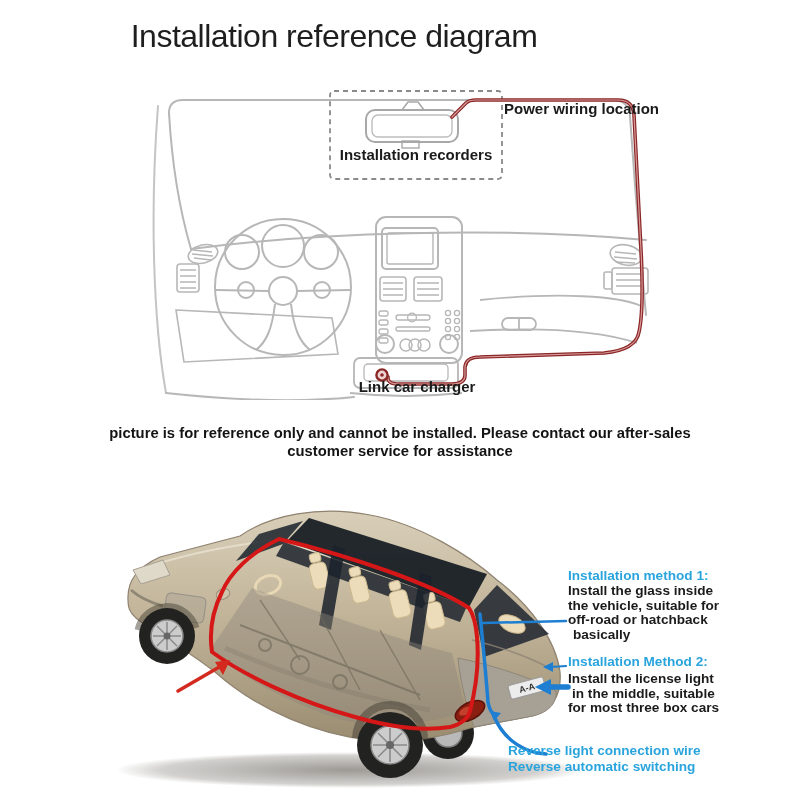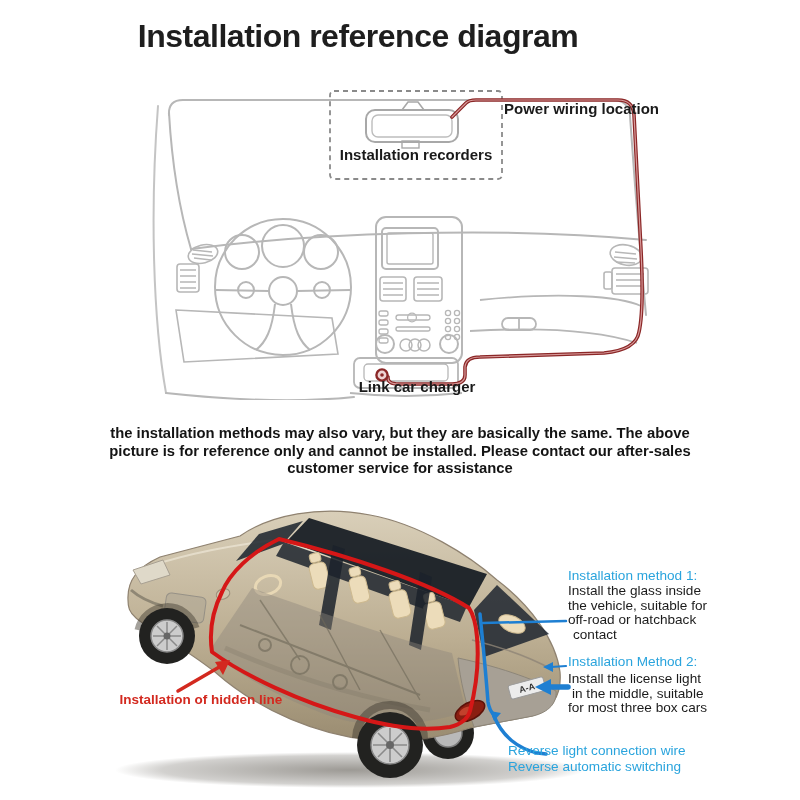--- a/index.html
+++ b/index.html
@@ -4,32 +4,32 @@
 <style>
   html,body{margin:0;padding:0;}
   body{
     width:800px;height:800px;position:relative;background:#ffffff;
     font-family:"Liberation Sans","DejaVu Sans",sans-serif;overflow:hidden;
     -webkit-font-smoothing:antialiased;
   }
   .abs{position:absolute;}
   #title{
     left:0;top:18px;width:668px;text-align:center;
-    font-size:32px;font-weight:700;color:#1e1e1e;letter-spacing:-0.5px;margin-left:24px;
+    font-size:32px;font-weight:400;color:#1e1e1e;letter-spacing:-0.5px;
   }
   svg{position:absolute;display:block;}
   .lbl{position:absolute;color:#1a1a1a;font-weight:600;font-size:15px;white-space:nowrap;}
   #power-label{left:504px;top:100px;}
   #pos-label{left:338px;top:146px;width:156px;text-align:center;white-space:nowrap;}
   #charger-label{left:347px;top:378px;width:140px;text-align:center;}
   #attention{
     left:70px;top:425px;width:660px;text-align:center;
     font-size:14.8px;line-height:17.6px;font-weight:700;color:#141414;
   }
-  .callout{position:absolute;font-size:13.6px;line-height:14.8px;font-weight:400;color:#1b1b1b;white-space:nowrap;}
+  .callout{position:absolute;font-size:13.6px;line-height:14.8px;font-weight:700;color:#1b1b1b;white-space:nowrap;}
   .callout .hd{color:#2aa4dd;}
   #method1{left:568px;top:569px;}
   #method2{left:568px;top:655px;}
   #reverse{left:508px;top:743px;color:#2aa4dd;line-height:15.5px;}
   #hiddenline{left:112px;top:692px;width:178px;text-align:center;color:#d3291f;
     font-size:13.5px;line-height:16.6px;font-weight:700;}
 </style>
 </head>
 <body>
 
@@ -134,21 +134,20 @@
     <circle cx="382" cy="375" r="5.6" fill="#eed3d3" stroke="#8b2727" stroke-width="2.4"></circle>
     <circle cx="382" cy="375" r="1.8" fill="#8b2727" stroke="none"></circle>
   </g>
 </svg>
 
 <div id="power-label" class="lbl">Power wiring location</div>
 <div id="pos-label" class="lbl">Installation recorders</div>
 <div id="charger-label" class="lbl">Link car charger</div>
 
 <div id="attention" class="abs">
-  <div>the installation methods may also vary, but they are basically the same. The above</div>
   <div>picture is for reference only and cannot be installed. Please contact our after-sales</div>
   <div>customer service for assistance</div>
 </div>
 
 <svg style="left:55px;top:500px;width:700px;height:300px" viewBox="55 500 700 300">
   <defs>
     <linearGradient id="bodyGrad" x1="0" y1="0" x2="0" y2="1">
       <stop offset="0" stop-color="#d9cfb9"></stop>
       <stop offset="0.55" stop-color="#bcae92"></stop>
       <stop offset="1" stop-color="#9a8c71"></stop>
@@ -279,30 +278,29 @@
     <path d="M178,691 L221,666" stroke="#d3291f" stroke-width="3.5" stroke-linecap="round"></path>
     <polygon points="230,660 215,662 223,675" fill="#d3291f"></polygon>
   </g>
 </svg>
 
 <div id="method1" class="callout">
   <div class="hd">Installation method 1:</div>
   <div>Install the glass inside</div>
   <div>the vehicle, suitable for</div>
   <div>off-road or hatchback</div>
-  <div style="padding-left:5px">contact</div>
+  <div style="padding-left:5px">basically</div>
 </div>
 
 <div id="method2" class="callout">
   <div class="hd">Installation Method 2:</div>
   <div style="padding-top:2px">Install the license light</div>
   <div style="padding-left:4px">in the middle, suitable</div>
   <div>for most three box cars</div>
 </div>
 
 <div id="reverse" class="callout">
   <div>Reverse light connection wire</div>
   <div>Reverse automatic switching</div>
 </div>
 
 <div id="hiddenline" class="abs">
-  <div>Installation of hidden line</div>
 </div>
 
 </body></html>

